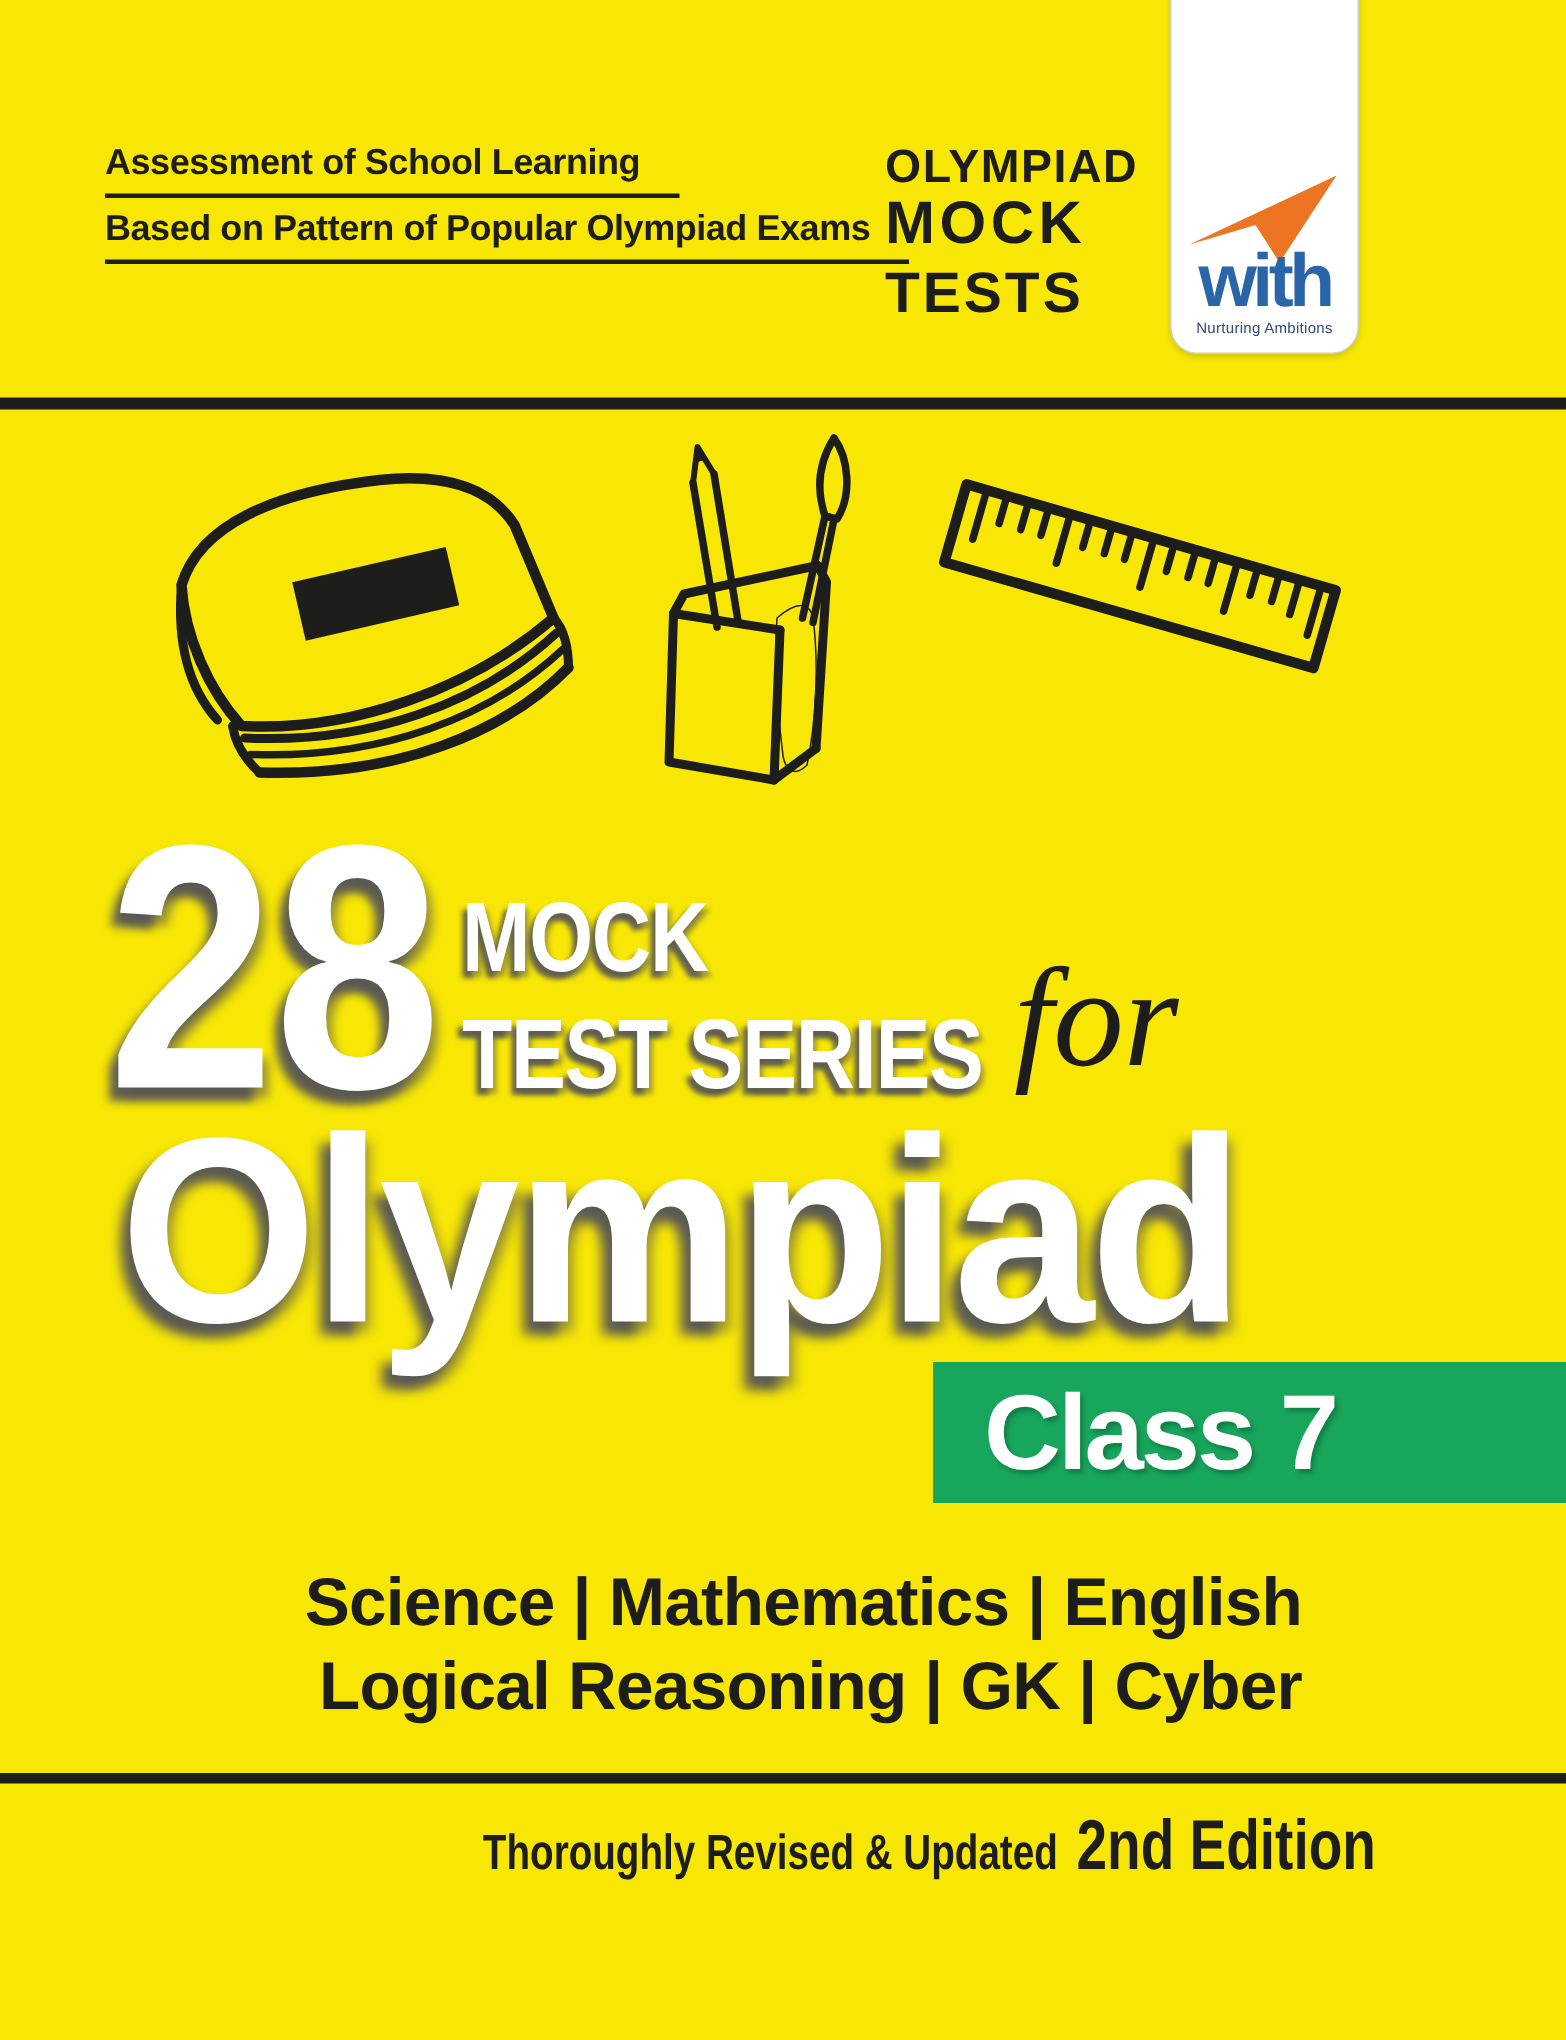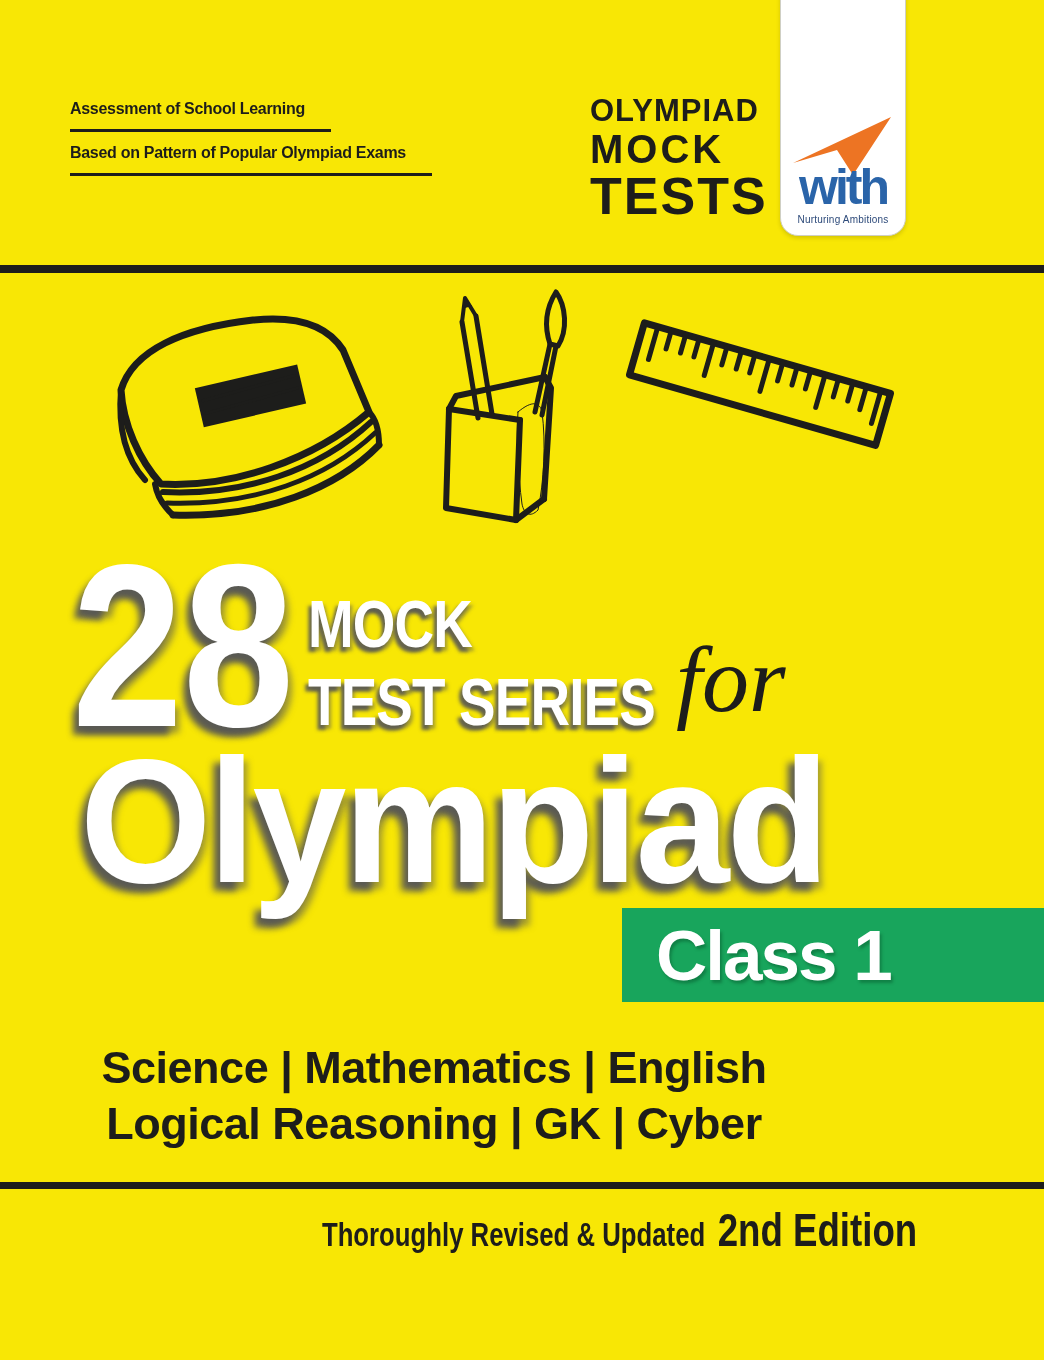--- a/index.html
+++ b/index.html
@@ -4,30 +4,30 @@
 <style>
   html,body{margin:0;padding:0;background:#d8d8d8;}
   .cover{
     position:relative;width:1044px;height:1360px;margin:0 auto;
     background:#f8e705;overflow:hidden;
     font-family:"Liberation Sans",sans-serif;color:#1d1d1b;
   }
   
   .features{position:absolute;left:70px;top:96px;}
   .feature{
-    font-size:16px;font-weight:bold;letter-spacing:-0.3px;line-height:26px;
+    font-size:24px;font-weight:bold;letter-spacing:-0.3px;line-height:26px;
     color:#1d1d1b;width:fit-content;
     padding:0 26px 7px 0;margin-bottom:8px;
     border-bottom:3px solid #1d1d1b;
   }
   
   .corner-title{position:absolute;left:590px;top:94px;font-weight:bold;color:#1d1d1b;}
   .corner-l1{font-size:31px;line-height:33px;letter-spacing:1px;}
   .corner-l2{font-size:40px;line-height:45px;letter-spacing:3px;}
-  .corner-l3{font-size:52px;line-height:48px;letter-spacing:2px;}
+  .corner-l3{font-size:38px;line-height:48px;letter-spacing:2px;}
   
   .logo-tab{
     position:absolute;left:780px;top:-14px;width:126px;height:250px;
     background:#ffffff;border:1px solid #cfcfc4;border-radius:0 0 18px 18px;
     box-shadow:0 2px 4px rgba(0,0,0,0.15);
     display:flex;flex-direction:column;justify-content:flex-end;align-items:center;
     padding-bottom:10px;box-sizing:border-box;
   }
   .logo-arrow{width:100px;height:64px;margin-bottom:-14px;}
   .logo-word{
@@ -71,21 +71,21 @@
     position:absolute;left:622px;top:908px;width:422px;height:94px;
     background:#18a55c;display:flex;align-items:center;
     padding-left:34px;box-sizing:border-box;
   }
   .class-band span{
     font-size:71px;font-weight:bold;color:#fff;letter-spacing:-2px;
     text-shadow:2px 3px 3px rgba(0,60,30,0.35);
   }
   
   .subjects{
-    position:absolute;left:0;top:1040px;width:868px;text-align:center;
+    position:absolute;left:0;top:1040px;width:868px;text-align:right;
     font-size:45px;line-height:56px;font-weight:bold;color:#1d1d1b;letter-spacing:-0.5px;
   }
   
   .edition{
     position:absolute;top:1202px;right:127px;
     display:flex;align-items:baseline;gap:16px;white-space:nowrap;
     transform:scaleX(0.78);transform-origin:right top;color:#1d1d1b;
   }
   .edition .ed-prefix{font-size:33px;font-weight:bold;}
   .edition .ed-label{font-size:47px;font-weight:bold;}
@@ -174,21 +174,21 @@
   <div class="big-num">28</div>
   <div class="series">
     <div>MOCK</div>
     <div>TEST SERIES</div>
   </div>
   <div class="for-word">for</div>
 
   <div class="main-title">Olympiad</div>
 
   <div class="class-band">
-    <span>Class 1</span>
+    <span>Class 7</span>
   </div>
 
   <div class="subjects">
     <div>Science | Mathematics | English</div>
     <div>Logical Reasoning | GK | Cyber</div>
   </div>
 
   <div class="rule rule-bottom"></div>
 
   <div class="edition">

